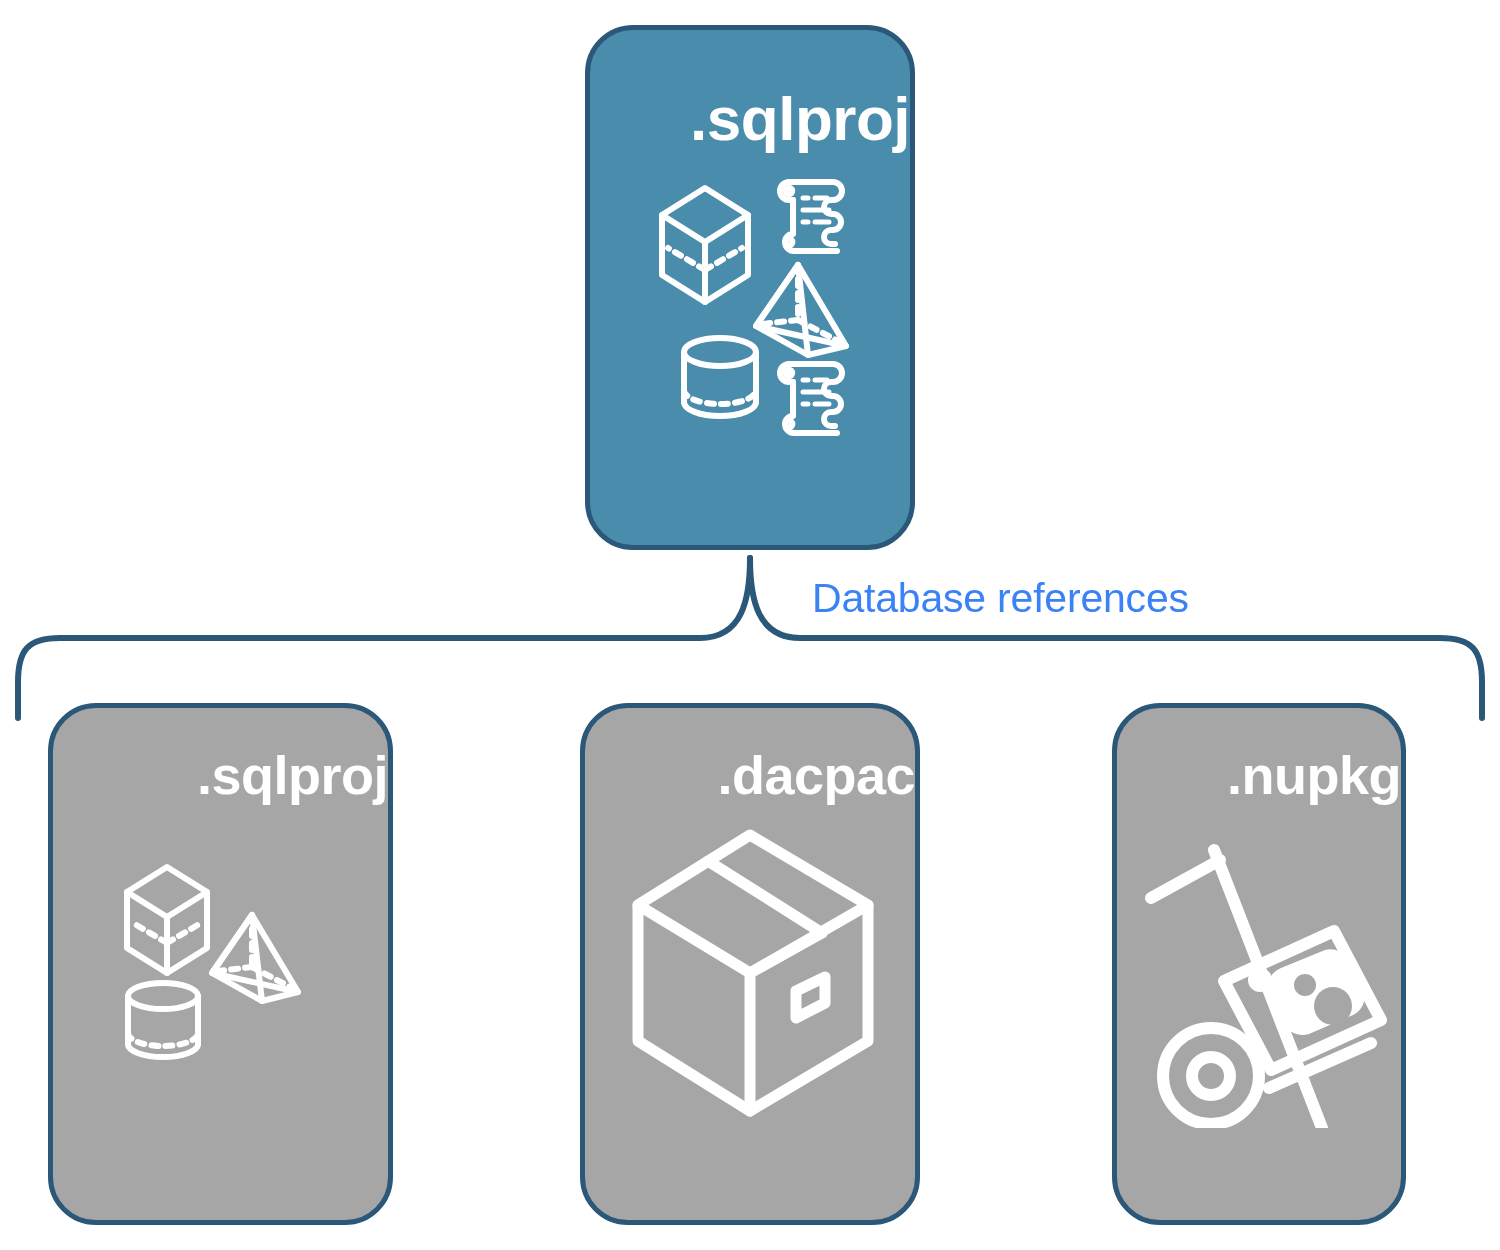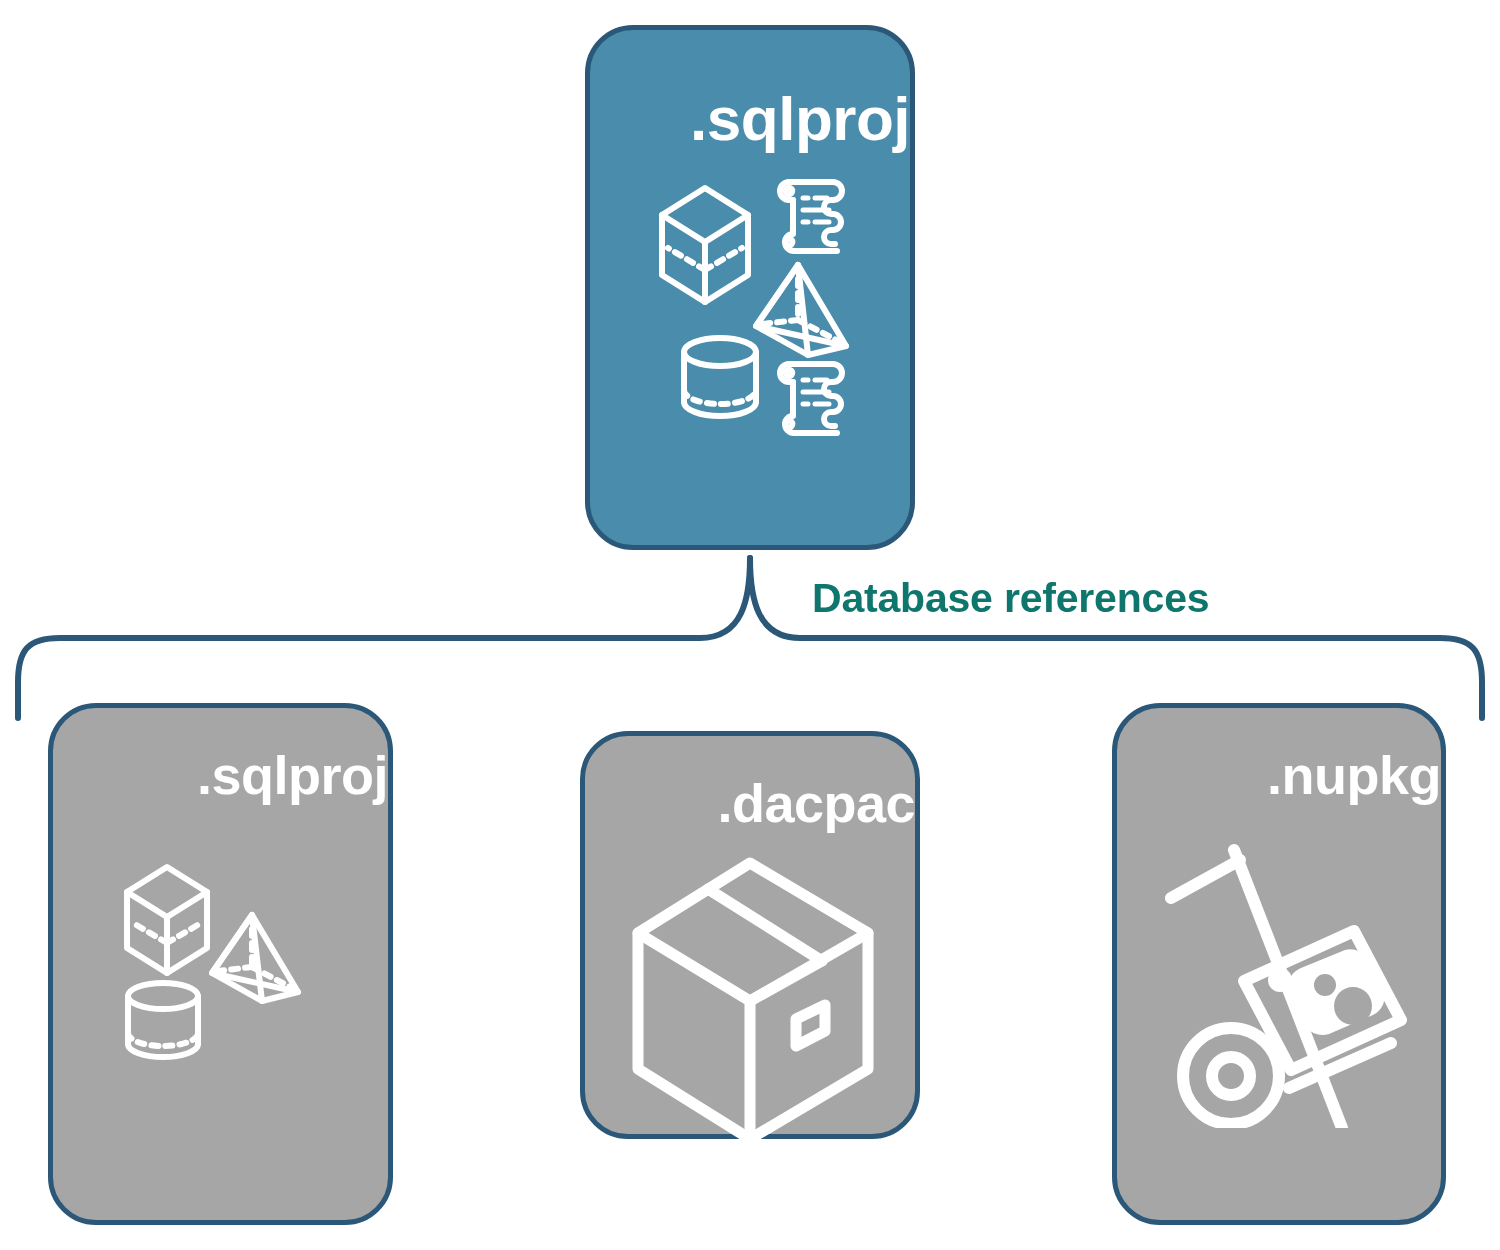--- a/index.html
+++ b/index.html
@@ -55,22 +55,22 @@
     position: absolute;
     left: 0; top: 0;
     width: 1500px; height: 1250px;
     pointer-events: none;
   }
   .brace-label {
     position: absolute;
     left: 812px;
     top: 575px;
     font-size: 41px;
-    font-weight: bold;
-    color: #0f766e;
+    font-weight: normal;
+    color: #3b82f6;
     white-space: nowrap;
     letter-spacing: -0.2px;
   }
 </style>
 </head>
 <body>
 
 <div id="stage">
 
   <div class="card card-blue" style="left:585px; top:25px; width:330px; height:525px;">
@@ -174,40 +174,40 @@
           <ellipse cx="42" cy="20" rx="35" ry="13"></ellipse>
           <path d="M7 20 V68"></path>
           <path d="M77 20 V68"></path>
           <path d="M7 68 a35 13 0 0 0 70 0"></path>
           <path d="M7 57 a35 13 0 0 0 70 0" stroke-dasharray="7 7"></path>
         </g>
       </svg>
     </div>
   </div>
 
-  <div class="card card-gray" style="left:580px; top:703px; width:340px; height:408px;margin-top:28px;">
+  <div class="card card-gray" style="left:580px; top:703px; width:340px; height:522px;">
     <div class="card-title title-sub">.dacpac</div>
 
     <div class="icon-area" style="top:105px;">
       <svg width="300" height="320" viewBox="0 0 300 320" fill="none" stroke="#ffffff" stroke-width="11" stroke-linecap="round" stroke-linejoin="round">
 
         <path d="M150 22 L268 92 L268 228 L150 298 L38 228 L38 92 Z"></path>
 
         <path d="M38 92 L150 160 L268 92"></path>
         <path d="M150 160 L150 298"></path>
 
         <path d="M108 48 L222 120"></path>
         <path d="M150 160 L222 120"></path>
 
         <path d="M196 178 L225 164 L225 190 L196 205 Z"></path>
       </svg>
     </div>
   </div>
 
-  <div class="card card-gray" style="left:1112px; top:703px; width:334px; height:522px;">
+  <div class="card card-gray" style="left:1112px; top:703px; width:294px; height:522px;">
     <div class="card-title title-sub">.nupkg</div>
 
     <div class="icon-area" style="top:130px;">
       <svg width="280" height="290" viewBox="0 0 280 290" fill="none" stroke="#ffffff" stroke-width="12" stroke-linecap="round" stroke-linejoin="round">
 
         <path d="M32 60 L101 22"></path>
 
         <path d="M95 12 L203 290" stroke-width="12"></path>
         <path d="M112 42 L210 290" stroke-width="0"></path>
 

